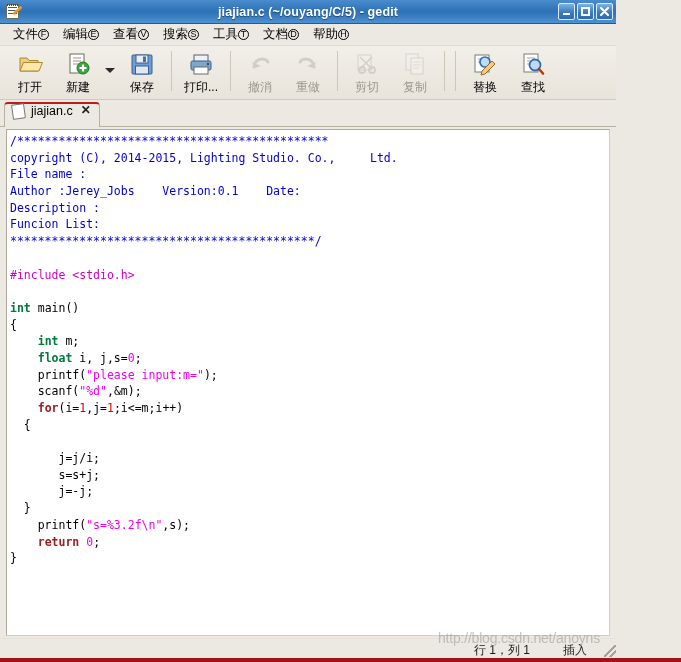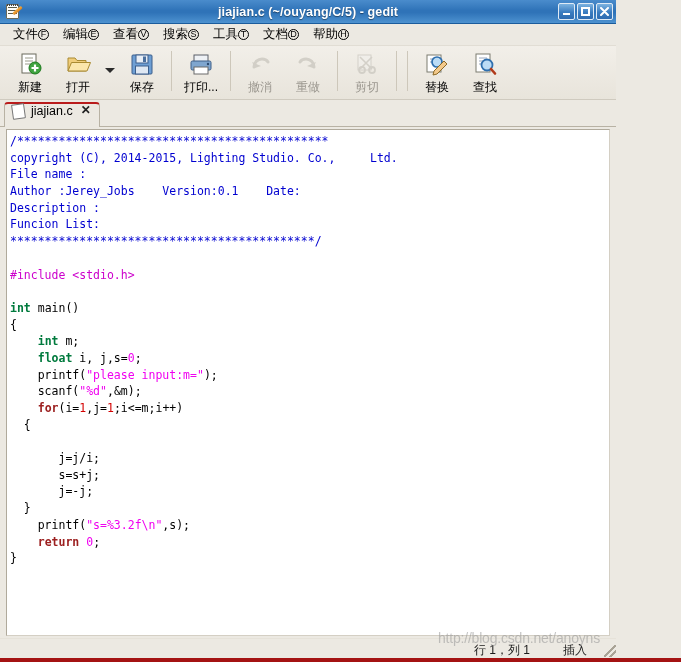--- a/index.html
+++ b/index.html
@@ -311,33 +311,33 @@
       <div class="menu-item"><span>查看</span><span class="mn-key">V</span></div>
       <div class="menu-item"><span>搜索</span><span class="mn-key">S</span></div>
       <div class="menu-item"><span>工具</span><span class="mn-key">T</span></div>
       <div class="menu-item"><span>文档</span><span class="mn-key">D</span></div>
       <div class="menu-item"><span>帮助</span><span class="mn-key">H</span></div>
     </div>
 
   <div class="toolbar" id="toolbar">
       <div class="tbtn">
         <div class="ico"><svg width="26" height="26" viewBox="0 0 26 26">
+            <path d="M3 20V7h7l2 2.5h9V20z" fill="#f0cd7a" stroke="#a98a32"></path>
+        <path d="M3 20l3.5-8.5h19L22 20z" fill="#fbe6ab" stroke="#a98a32"></path>
+          </svg></div>
+        <div class="lbl">打开</div>
+      </div>
+      <div class="tbtn">
+        <div class="ico"><svg width="26" height="26" viewBox="0 0 26 26">
             <rect x="5" y="3" width="14" height="19" fill="#fff" stroke="#6b6b5c"></rect>
         <path d="M8 7h8M8 10h8M8 13h6" stroke="#9a9a8a" stroke-width="1"></path>
         <circle cx="18" cy="17" r="6" fill="#3fa33f" stroke="#1d7a1d"></circle>
         <path d="M18 13.5v7M14.5 17h7" stroke="#fff" stroke-width="2.2"></path>
           </svg></div>
         <div class="lbl">新建</div>
-      </div>
-      <div class="tbtn">
-        <div class="ico"><svg width="26" height="26" viewBox="0 0 26 26">
-            <path d="M3 20V7h7l2 2.5h9V20z" fill="#f0cd7a" stroke="#a98a32"></path>
-        <path d="M3 20l3.5-8.5h19L22 20z" fill="#fbe6ab" stroke="#a98a32"></path>
-          </svg></div>
-        <div class="lbl">打开</div>
       </div>
       <div class="tarrow">
         <i></i>
       </div>
       <div class="tbtn">
         <div class="ico"><svg width="26" height="26" viewBox="0 0 26 26">
             <rect x="3" y="4" width="20" height="19" rx="1" fill="#6e9fd4" stroke="#3c5f8c"></rect>
         <rect x="7" y="4" width="12" height="8" fill="#e8eef6" stroke="#3c5f8c"></rect>
         <rect x="14" y="5.5" width="3" height="5.5" fill="#4a6f9e"></rect>
         <rect x="6.5" y="15" width="13" height="8" fill="#dfe8f3" stroke="#3c5f8c"></rect>
@@ -372,20 +372,28 @@
       <div class="tsep"></div>
       <div class="tbtn disabled">
         <div class="ico" style="opacity: 0.45;"><svg width="26" height="26" viewBox="0 0 26 26">
             <rect x="4" y="4" width="13" height="15" fill="#f2f1ee" stroke="#b3b0a8"></rect>
         <path d="M6 6l12 12M18 6L6 18" stroke="#b3b0a8" stroke-width="1.6"></path>
         <circle cx="18" cy="19" r="3" fill="none" stroke="#b3b0a8" stroke-width="1.8"></circle>
         <circle cx="8" cy="19" r="3" fill="none" stroke="#b3b0a8" stroke-width="1.8"></circle>
           </svg></div>
         <div class="lbl">剪切</div>
       </div>
+      <div class="tbtn disabled">
+        <div class="ico" style="opacity: 0.45;"><svg width="26" height="26" viewBox="0 0 26 26">
+            <rect x="4" y="3" width="12" height="16" fill="#f3f2ef" stroke="#b9b6ae"></rect>
+        <rect x="9" y="7" width="12" height="16" fill="#f7f6f3" stroke="#b9b6ae"></rect>
+        <path d="M11 11h8M11 14h8M11 17h6" stroke="#c9c6bd"></path>
+          </svg></div>
+        <div class="lbl">复制</div>
+      </div>
       <div class="tsep"></div>
       <div class="tsep"></div>
       <div class="tbtn">
         <div class="ico"><svg width="26" height="26" viewBox="0 0 26 26">
             <rect x="3" y="4" width="14" height="17" fill="#fff" stroke="#7c7c70"></rect>
         <path d="M6 8h8M6 11h8" stroke="#9aa7bd"></path>
         <circle cx="13" cy="11" r="5" fill="#bcdcf5" stroke="#2f6fae" stroke-width="1.7"></circle>
         <path d="M10 20l10-10 3 3-10 10-4 1z" fill="#f3c98b" stroke="#8d6a26"></path>
         <path d="M20 10l3 3" stroke="#8d6a26"></path>
           </svg></div>

